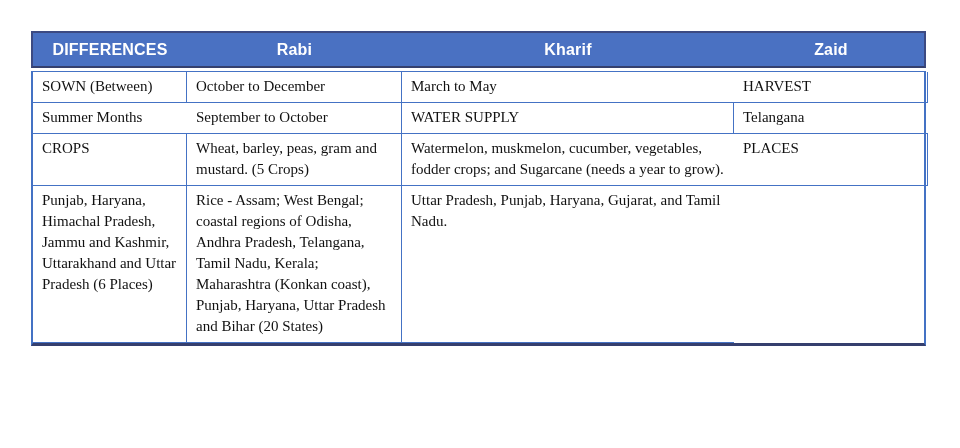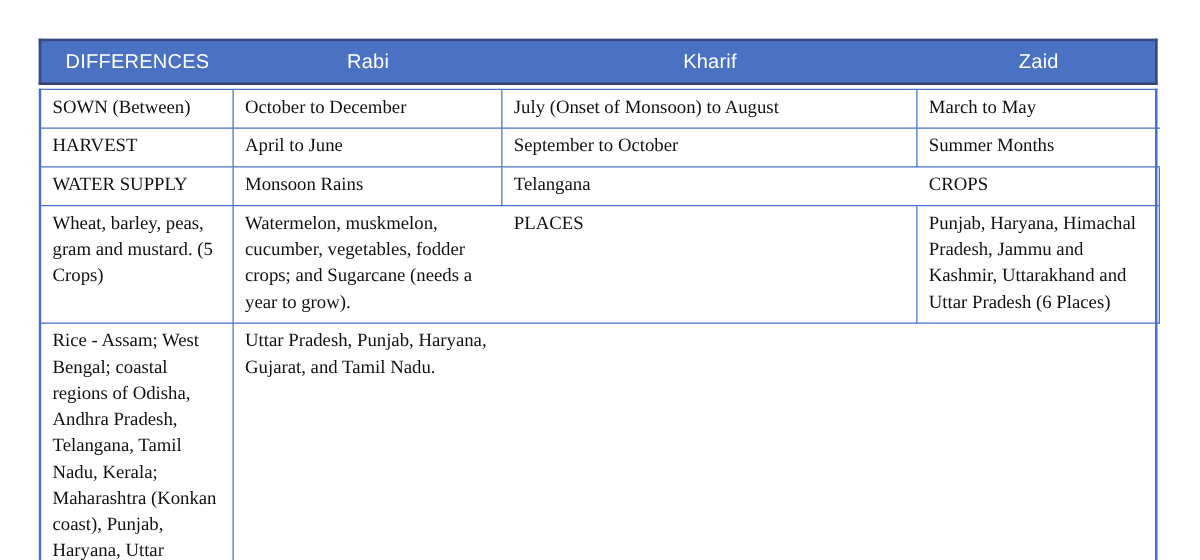--- a/index.html
+++ b/index.html
@@ -30,21 +30,21 @@
     height: 37px;
     background: #4a71c2;
     border: 2px solid #3c4a82;
     border-bottom: 2px solid #35406e;
   }
   .header-cell {
     display: flex;
     align-items: center;
     justify-content: center;
     color: #ffffff;
-    font-weight: normal;
+    font-weight: bold;
     font-size: 16px;
     letter-spacing: 0.2px;
   }
   .header-gap {
     height: 3px;
     background: #ffffff;
   }
   .body-grid {
     display: grid;
     grid-template-columns: 154px 215px 332px 194px;
@@ -79,30 +79,27 @@
       <div class="header-cell">Kharif</div>
       <div class="header-cell">Zaid</div>
     </div>
 
     <div class="header-gap"></div>
 
     <div class="body-grid">
 
       <div class="cell row-sown">SOWN (Between)</div>
       <div class="cell row-sown">October to December</div>
-      <div class="cell row-sown">July (Onset of Monsoon) to August</div>
       <div class="cell row-sown last-col">March to May</div>
 
       <div class="cell row-harvest">HARVEST</div>
-      <div class="cell row-harvest">April to June</div>
+      <div class="cell row-harvest last-col">Summer Months</div>
       <div class="cell row-harvest">September to October</div>
-      <div class="cell row-harvest last-col">Summer Months</div>
 
       <div class="cell row-water">WATER SUPPLY</div>
-      <div class="cell row-water">Monsoon Rains</div>
       <div class="cell row-water last-col">Telangana</div>
 
       <div class="cell row-crops">CROPS</div>
       <div class="cell row-crops">Wheat, barley, peas, gram and mustard. (5 Crops)</div>
       <div class="cell row-crops last-col">Watermelon, muskmelon, cucumber, vegetables, fodder crops; and Sugarcane (needs a year to grow).</div>
 
       <div class="cell row-places">PLACES</div>
       <div class="cell row-places">Punjab, Haryana, Himachal Pradesh, Jammu and Kashmir, Uttarakhand and Uttar Pradesh (6 Places)</div>
       <div class="cell row-places">Rice - Assam; West Bengal; coastal regions of Odisha, Andhra Pradesh, Telangana, Tamil Nadu, Kerala; Maharashtra (Konkan coast), Punjab, Haryana, Uttar Pradesh and Bihar (20 States)</div>
       <div class="cell row-places last-col">Uttar Pradesh, Punjab, Haryana, Gujarat, and Tamil Nadu.</div>

